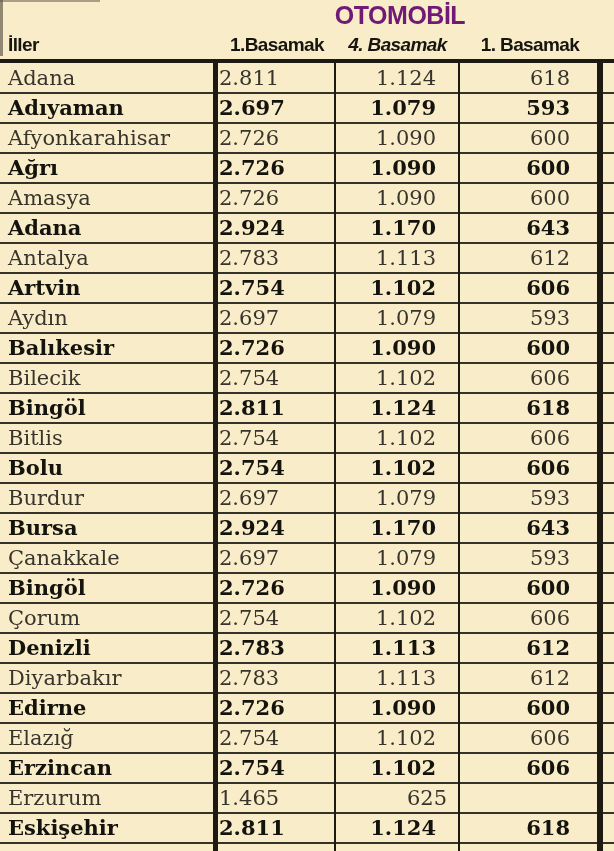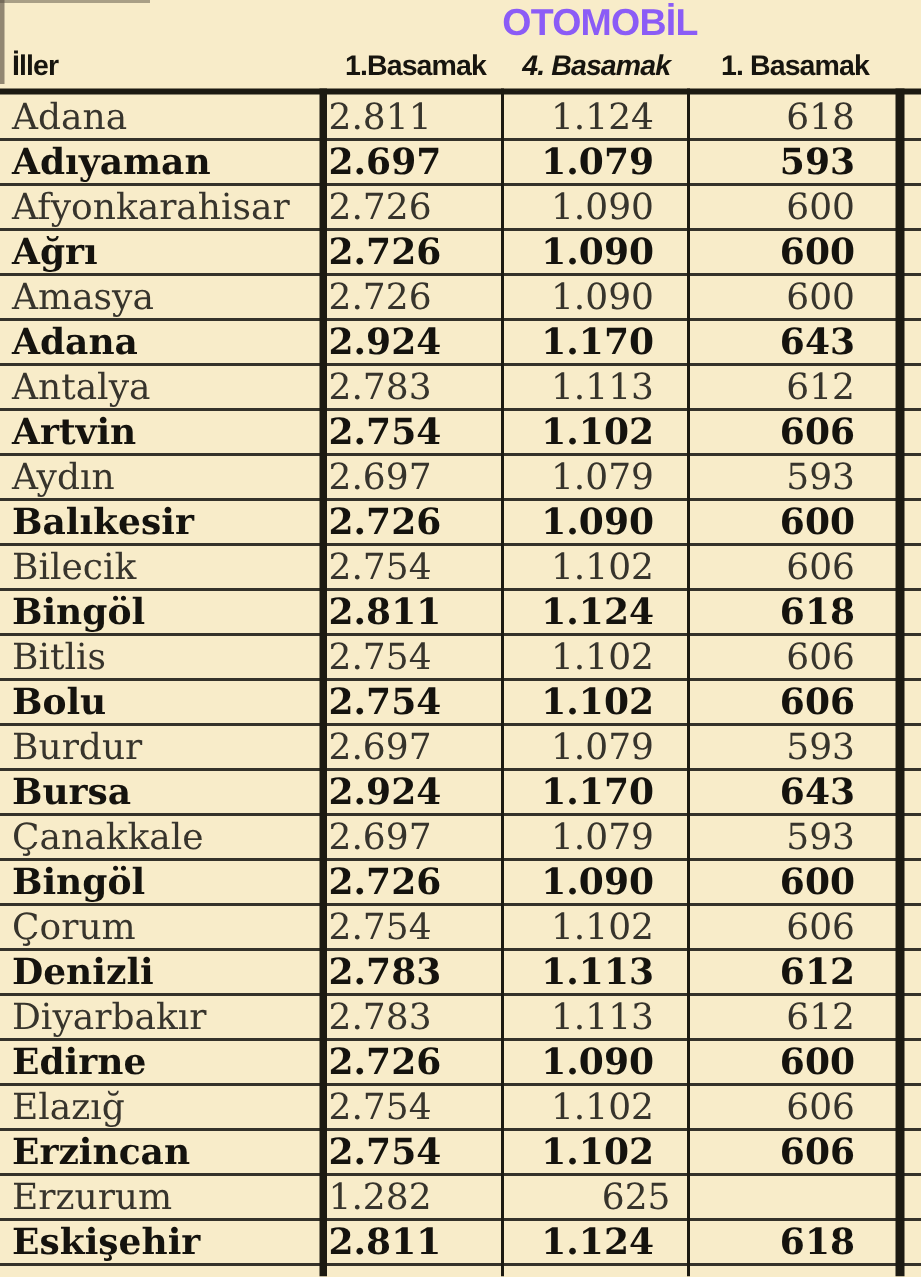--- a/index.html
+++ b/index.html
@@ -38,21 +38,21 @@
     position:absolute;top:59px;left:0;width:614px;height:4px;
     background:#1c1a12;
   }
 
   .rows{position:absolute;top:64px;left:0;width:614px;}
   .row{
     height:30px;width:614px;
     border-bottom:2px solid #35322a;
     display:flex;align-items:center;
     font-family:"DejaVu Serif", serif;
-    font-size:24px;
+    font-size:21px;
     color:#37342c;
   }
   .row.bold{font-weight:bold;color:#15130e;}
   .c{display:block;height:100%;line-height:28px;white-space:nowrap;}
   .c.name{width:219px;padding-left:8px;text-align:left;}
   .c.v1{width:116px;padding-right:20px;}
   .c.v4{width:123px;padding-right:22px;text-align:right;}
   .c.v7{width:140px;padding-right:28px;text-align:right;}
 
   .vline{position:absolute;top:59px;bottom:0;background:#1c1a12;}
@@ -63,21 +63,21 @@
 
   .edge-left{position:absolute;left:0;top:0;width:3px;height:56px;background:#5a5243;opacity:.65;}
   .edge-top{position:absolute;left:0;top:0;width:100px;height:2px;background:#5a5243;opacity:.5;}
 </style>
 </head>
 <body>
 
 <div class="edge-top"></div>
 <div class="edge-left"></div>
 
-<div class="title" style="color: #8b5cf6;">OTOMOBİL</div>
+<div class="title" style="color: #701a75;">OTOMOBİL</div>
 
 <div class="hdr hdr-iller">İller</div>
 <div class="hdr hdr-c2">1.Basamak</div>
 <div class="hdr hdr-c3">4. Basamak</div>
 <div class="hdr hdr-c4">1. Basamak</div>
 
 <div class="thick-rule"></div>
 
 <div class="rows" id="rows">
   <div class="row">
@@ -243,21 +243,21 @@
 
   <div class="row bold">
     <span class="c name">Erzincan</span>
     <span class="c v1">2.754</span>
     <span class="c v4">1.102</span>
     <span class="c v7">606</span>
   </div>
 
   <div class="row">
     <span class="c name">Erzurum</span>
-    <span class="c v1">1.282</span>
+    <span class="c v1">1.465</span>
     <span class="c v7">625</span>
   </div>
 
   <div class="row bold">
     <span class="c name">Eskişehir</span>
     <span class="c v1">2.811</span>
     <span class="c v4">1.124</span>
     <span class="c v7">618</span>
   </div>
 </div>

